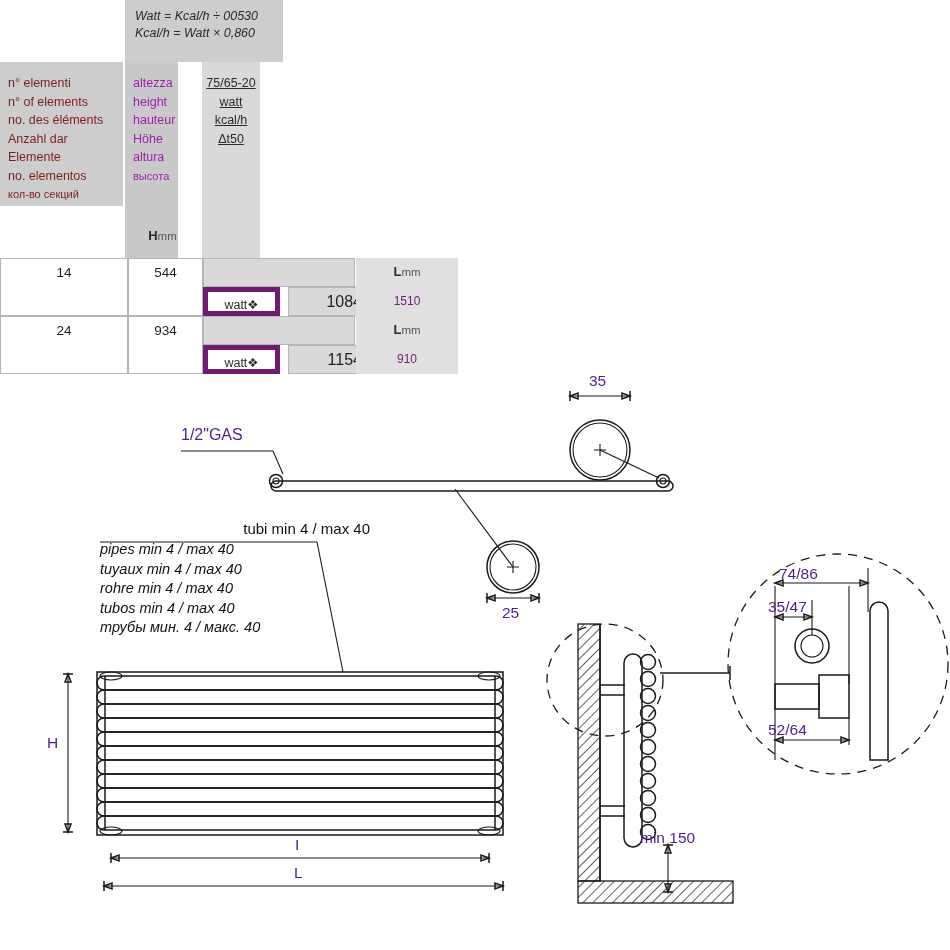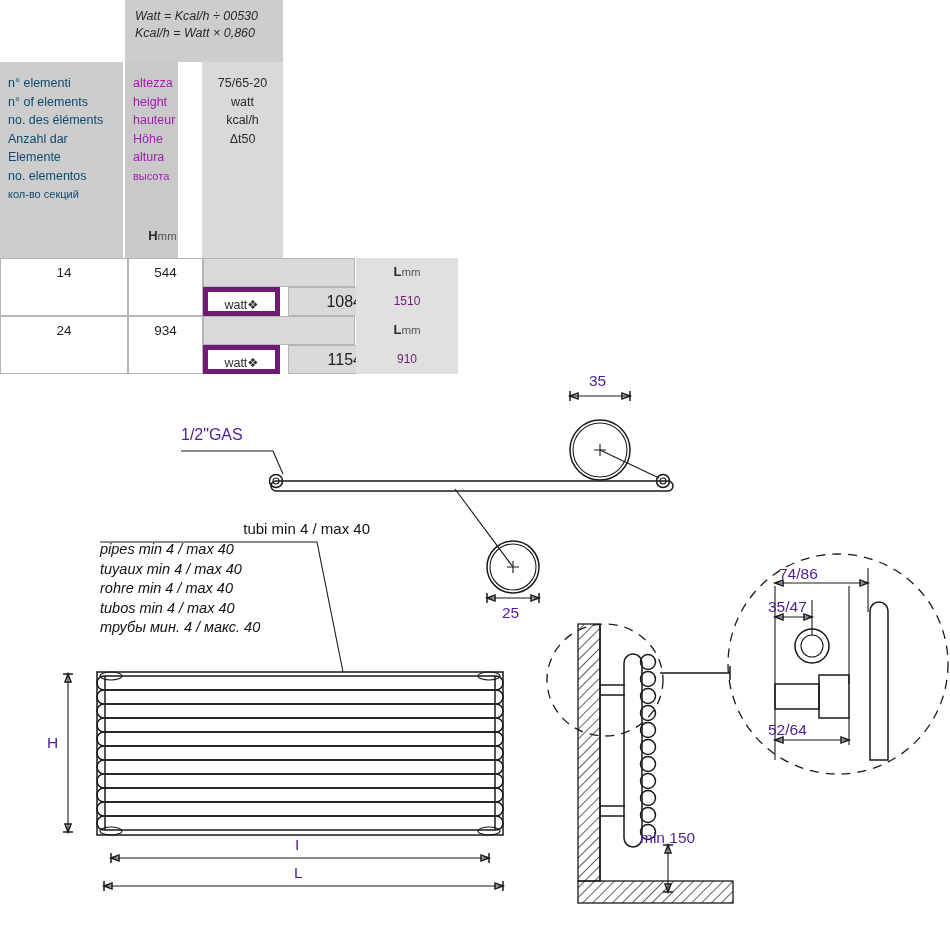--- a/index.html
+++ b/index.html
@@ -62,25 +62,25 @@
     font-style: italic;
     font-size: 12.5px;
     line-height: 17px;
     color: #2a2a2a;
   }
 
   .col-elements {
     left: 0px;
     top: 62px;
     width: 123px;
-    height: 196px;
+    height: 144px;
     padding: 12px 0 0 8px;
     font-size: 12.5px;
     line-height: 18.5px;
-    color: #0c4a6e;
+    color: #7f1d1d;
   }
   .col-elements .ru {
     font-size: 11px;
   }
 
   .col-height {
     left: 125px;
     top: 62px;
     width: 53px;
     height: 196px;
@@ -103,27 +103,28 @@
   }
   .hmm-label .unit {
     font-weight: normal;
     font-size: 11.5px;
     color: #555;
   }
 
   .col-watt {
     left: 202px;
     top: 62px;
-    width: 81px;
+    width: 58px;
     height: 196px;
     padding: 12px 0 0 0;
     text-align: center;
     font-size: 12.5px;
     line-height: 18.5px;
     color: #2b2b2b;
+    text-decoration: underline;
   }
 
   
   .r1-elem { left:0px;   top:258px; width:128px; height:58px; }
   .r1-h    { left:128px; top:258px; width:75px;  height:58px; }
   .r2-elem { left:0px;   top:316px; width:128px; height:58px; }
   .r2-h    { left:128px; top:316px; width:75px;  height:58px; }
 
   .num {
     font-size: 13.5px;

